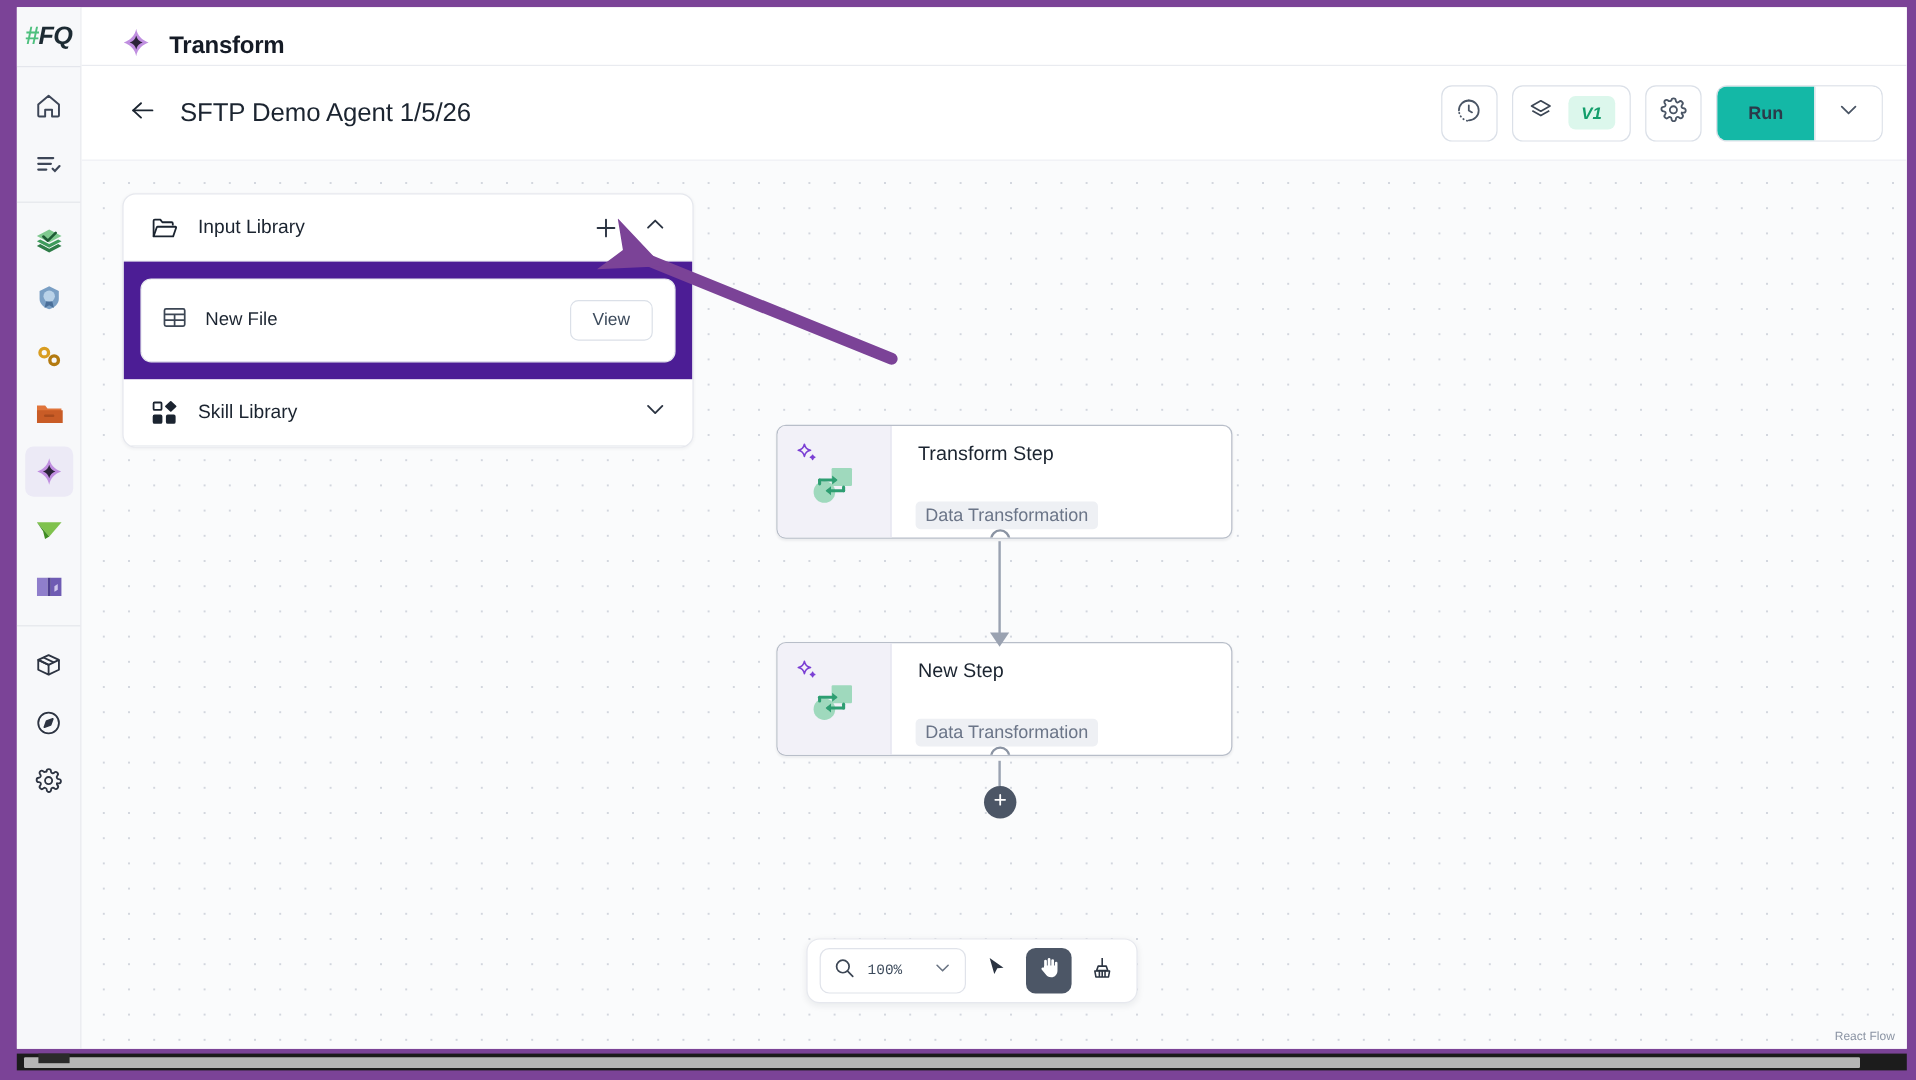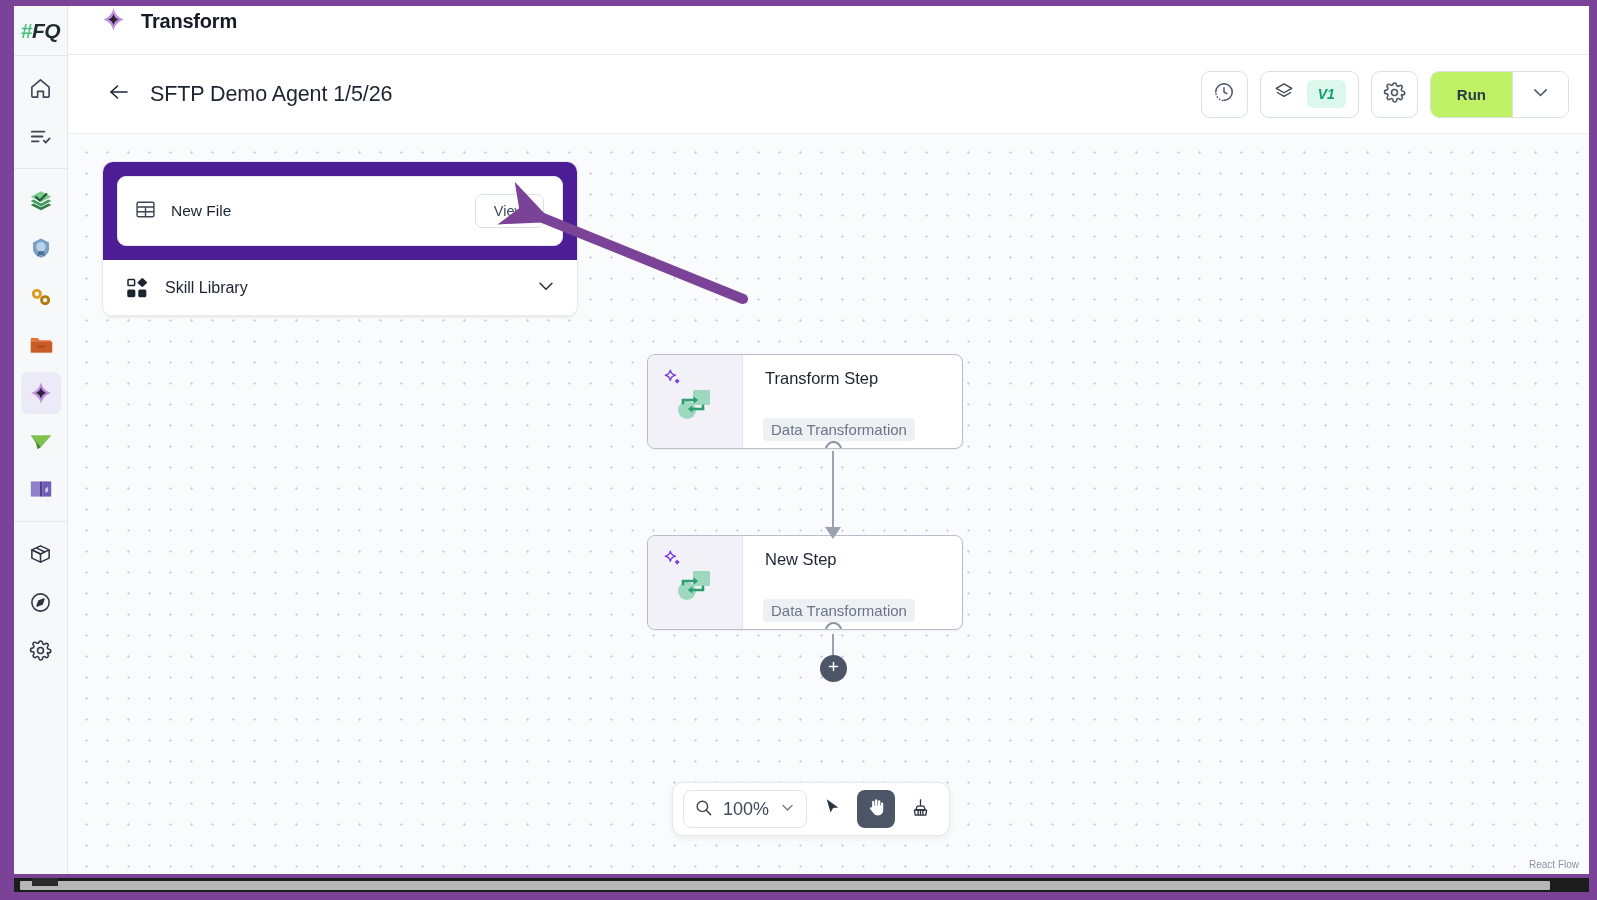--- a/index.html
+++ b/index.html
@@ -64,21 +64,21 @@
   }
   .rail-item.active { background: #eceaf6; }
   .rail-item svg { display: block; }
 
   
   .app-header {
     position: absolute; left: 54px; right: 0; top: 0;
     height: 49px;
     background: #ffffff;
     border-bottom: 1px solid #e9ebf0;
-    display: flex; align-items: flex-start;
+    display: flex; align-items: flex-end;
     padding-left: 32px;
   }
   .app-brand { display: flex; align-items: center; gap: 14px; }
   .app-title { font-size: 20px; font-weight: bold; color: #151b26; letter-spacing: -0.2px; }
   .nav-tabs { display: flex; align-items: stretch; height: 49px; margin-left: 34px; }
   .nav-tab {
     display: flex; align-items: center;
     padding: 0 14px;
     font-size: 14.5px; font-weight: bold; color: #2b3a4a;
     position: relative; cursor: pointer;
@@ -116,21 +116,21 @@
   .hbtn.version { padding: 0 12px; gap: 12px; font-style: italic; }
   .vbadge {
     background: #dcf7ec; color: #139e6b;
     font-size: 14px; font-weight: bold;
     border-radius: 6px; padding: 6px 11px;
   }
   .run-group { display: flex; height: 47px; border: 1px solid #dbe0e8; border-radius: 9px; overflow: hidden; }
   .run-btn {
     padding: 0 26px; display: flex; align-items: center;
     font-size: 15px; font-weight: bold; color: #2b3a4a;
-    background: #bef264; cursor: pointer;
+    background: #14b8a6; cursor: pointer;
   }
   .run-caret {
     width: 56px; display: flex; align-items: center; justify-content: center;
     border-left: 1px solid #dbe0e8; background: #fff; cursor: pointer;
   }
 
   
   .canvas {
     position: absolute; left: 54px; right: 0; top: 128px; bottom: 0;
     background-color: #fafbfc;
@@ -177,21 +177,21 @@
   .collapse-row {
     height: 48px; display: flex; align-items: center; justify-content: center;
     gap: 12px; border-top: 1px solid #eceef2; cursor: pointer;
     background: #fff;
   }
   .collapse-row .cr-label { font-size: 14.5px; color: #7a8494; }
 
   
   .node {
     position: absolute;
-    width: 316px; height: 95px;
+    width: 380px; height: 95px;
     background: #ffffff;
     border: 1px solid #b8bec9;
     border-radius: 8px;
     display: flex;
     overflow: hidden;
     box-shadow: 0 1px 2px rgba(20,25,40,.06);
   }
   .node-icon {
     width: 95px; flex: 0 0 95px;
     background: #f2f1f8;
@@ -246,21 +246,21 @@
     display: flex; align-items: center;
     padding: 0 10px; gap: 6px;
     box-shadow: 0 2px 6px rgba(20,25,40,.07);
   }
   .zoom-select {
     display: flex; align-items: center; gap: 10px;
     height: 38px; padding: 0 10px;
     border: 1px solid #e0e3ea; border-radius: 8px;
     cursor: pointer;
   }
-  .zoom-val { font-size: 18px; color: #3d4b5c; min-width: 44px; }
+  .zoom-val { font-size: 12px; color: #3d4b5c; min-width: 44px; font-family: Liberation Mono, monospace; }
   .tool-btn {
     width: 38px; height: 38px; border-radius: 8px;
     display: flex; align-items: center; justify-content: center;
     cursor: pointer;
   }
   .tool-btn.active { background: #4c5666; }
 
   
   .attribution {
     position: absolute; right: 6px; bottom: 2px;
@@ -463,20 +463,43 @@
             </span>
           </div>
         </div>
       </div>
     </div>
 
     <div class="canvas">
 
       <div class="lib-panel">
 
+        <div class="lib-head">
+          <span class="lh-icon">
+            <svg width="24" height="24" viewBox="0 0 24 24" fill="none" stroke="#1b2430" stroke-width="1.5" stroke-linejoin="round">
+                <path d="M3 19V6a1 1 0 0 1 1-1h4.6l1.7 2.2H18a1 1 0 0 1 1 1V10"></path>
+                <path d="M3 19l2.6-7.4a1 1 0 0 1 .95-.66H21.2a.6.6 0 0 1 .57.8L19.3 19z"></path>
+              </svg>
+          </span>
+          <span class="lh-label">Input Library</span>
+          <span class="lh-actions">
+            <span class="icon-btn">
+              <svg width="24" height="24" viewBox="0 0 24 24" fill="none" stroke="#2b3442" stroke-width="1.6" stroke-linecap="round">
+                  <path d="M12 5v14M5 12h14"></path>
+                </svg>
+            </span>
+            <span class="icon-btn">
+              <span>
+                <svg width="22" height="22" viewBox="0 0 24 24" fill="none" stroke="#2b3442" stroke-width="1.7" stroke-linecap="round" stroke-linejoin="round">
+                    <path d="M5.5 15 12 8.5 18.5 15"></path>
+                  </svg>
+              </span>
+            </span>
+          </span>
+        </div>
 
         <div class="lib-body">
           <div class="file-card">
             <span>
               <svg width="23" height="23" viewBox="0 0 24 24" fill="none" stroke="#3c4654" stroke-width="1.5">
                   <rect x="3.2" y="4.5" width="17.6" height="15" rx="1.4"></rect>
                   <path d="M3.2 9.3h17.6M12 9.3v10.2M3.2 14.4h17.6"></path>
                 </svg>
             </span>
             <span class="fc-name">New File</span>

